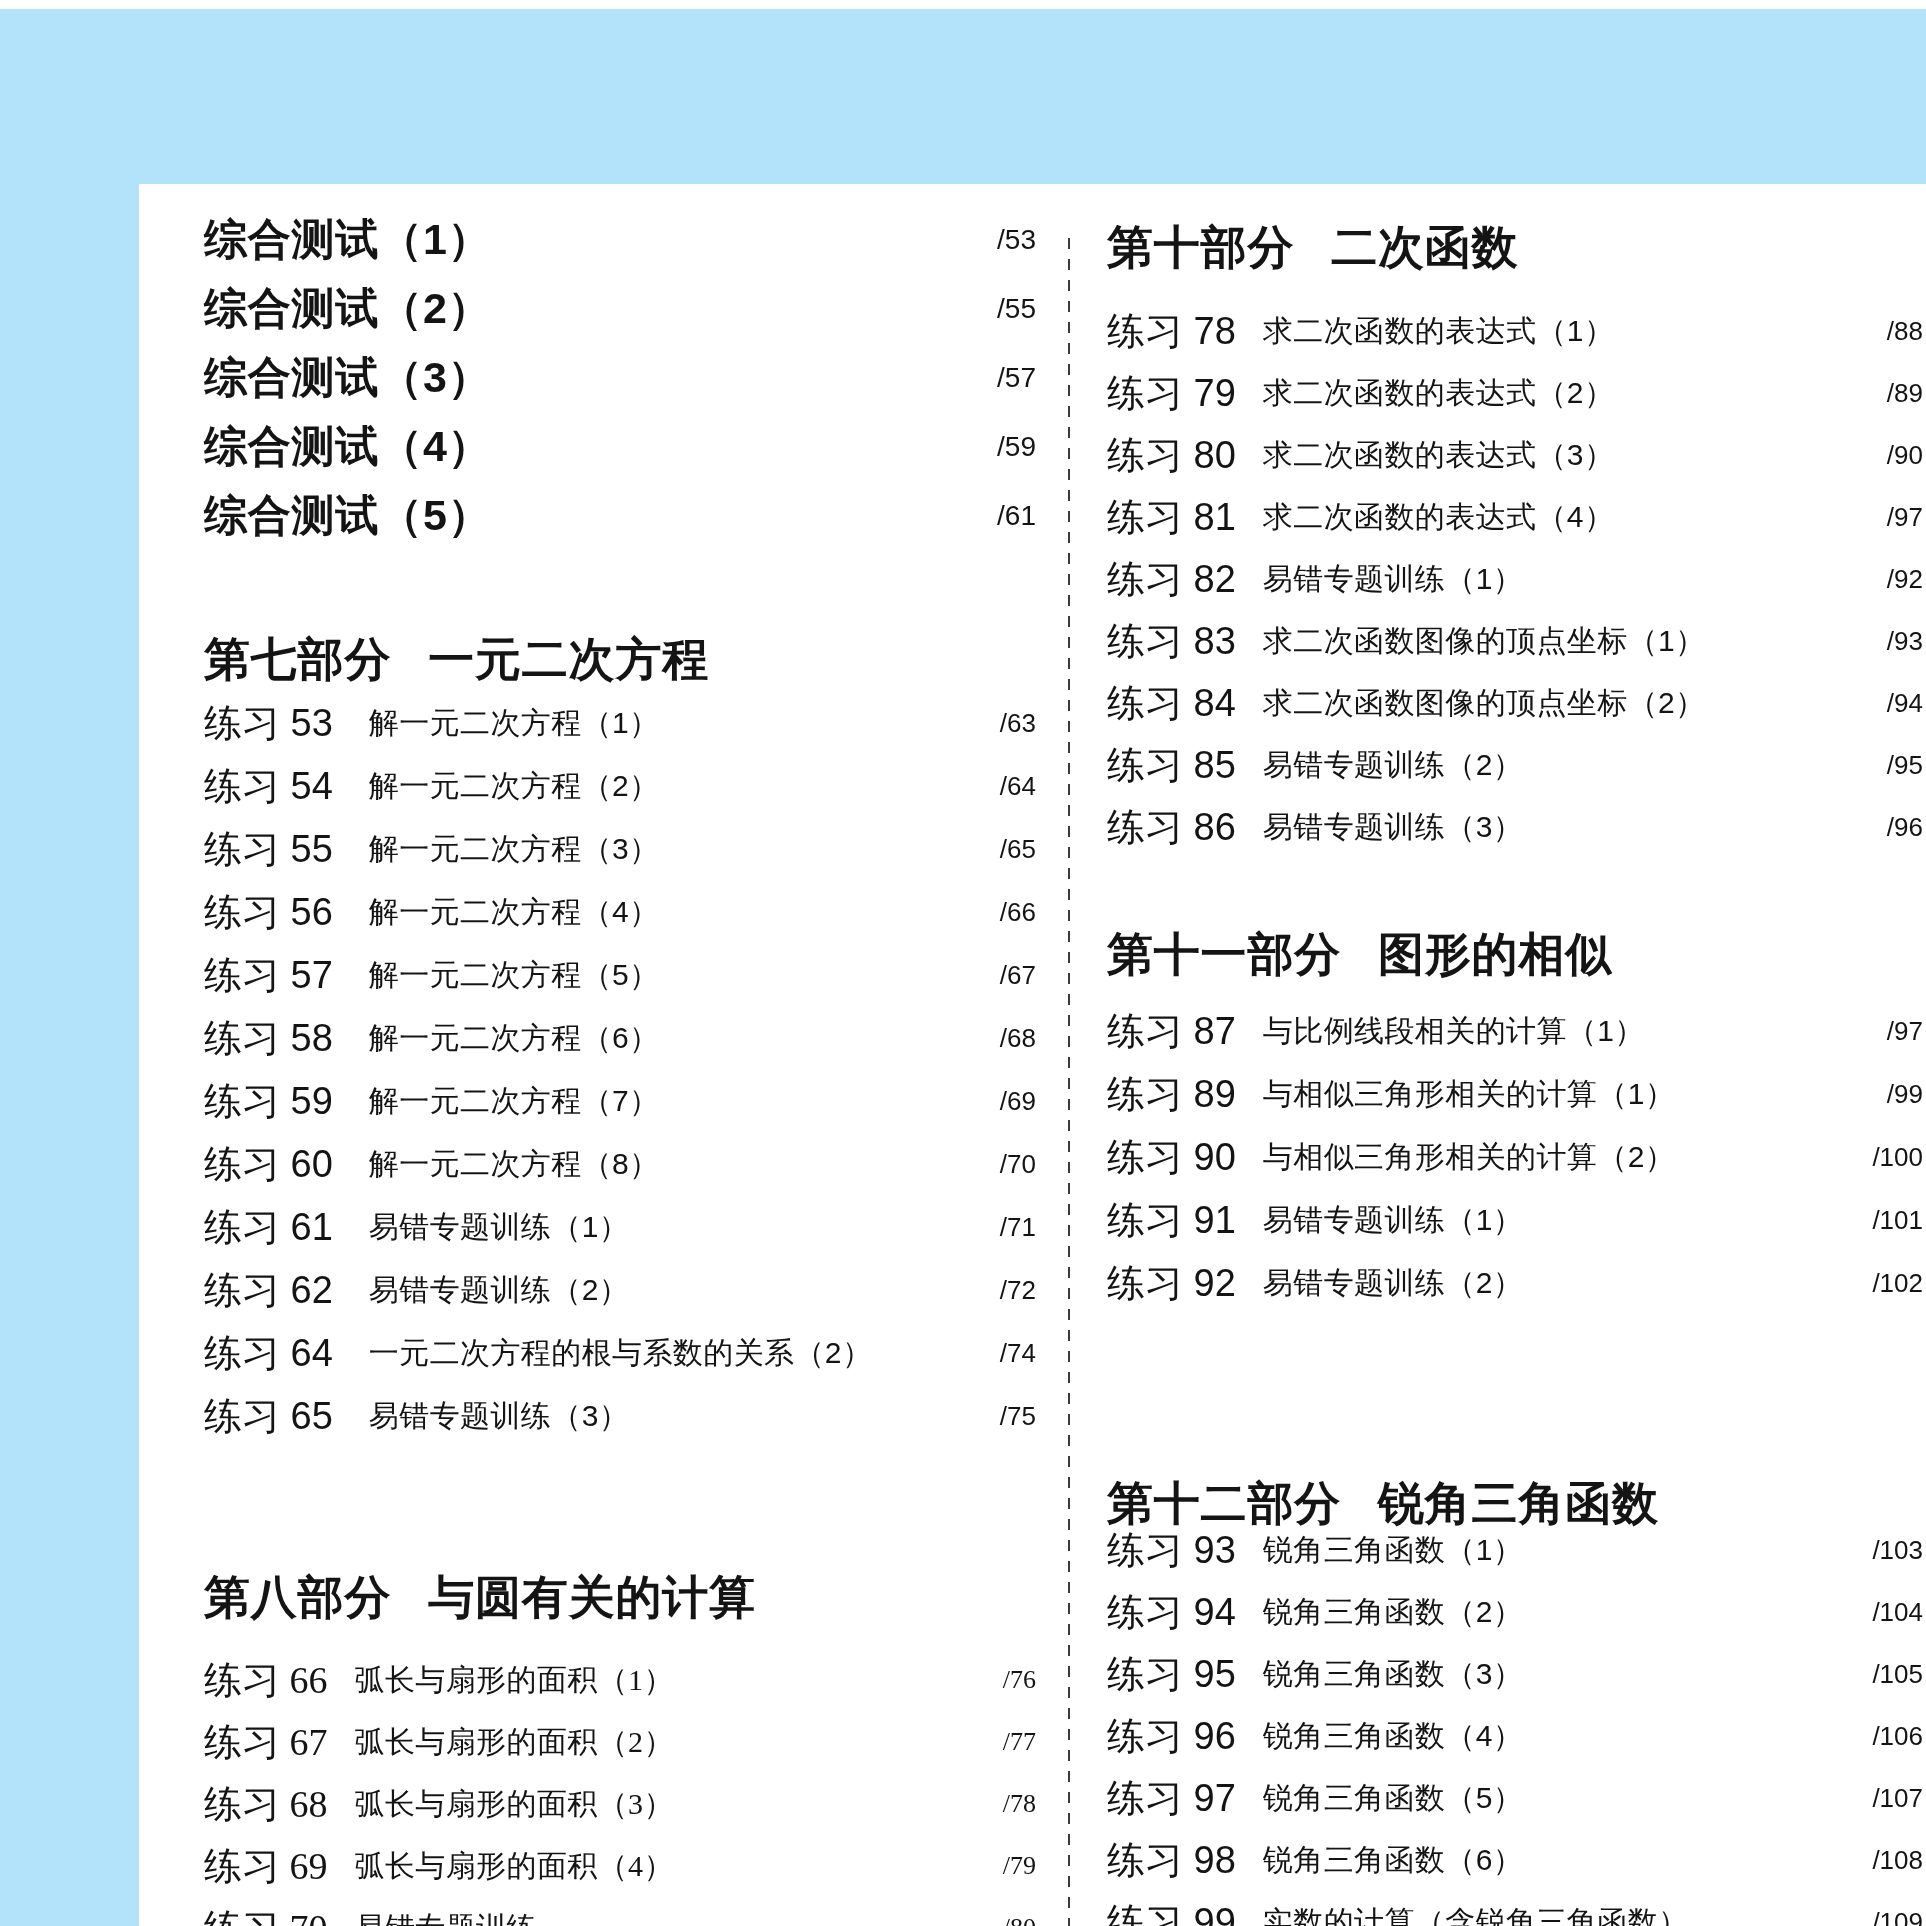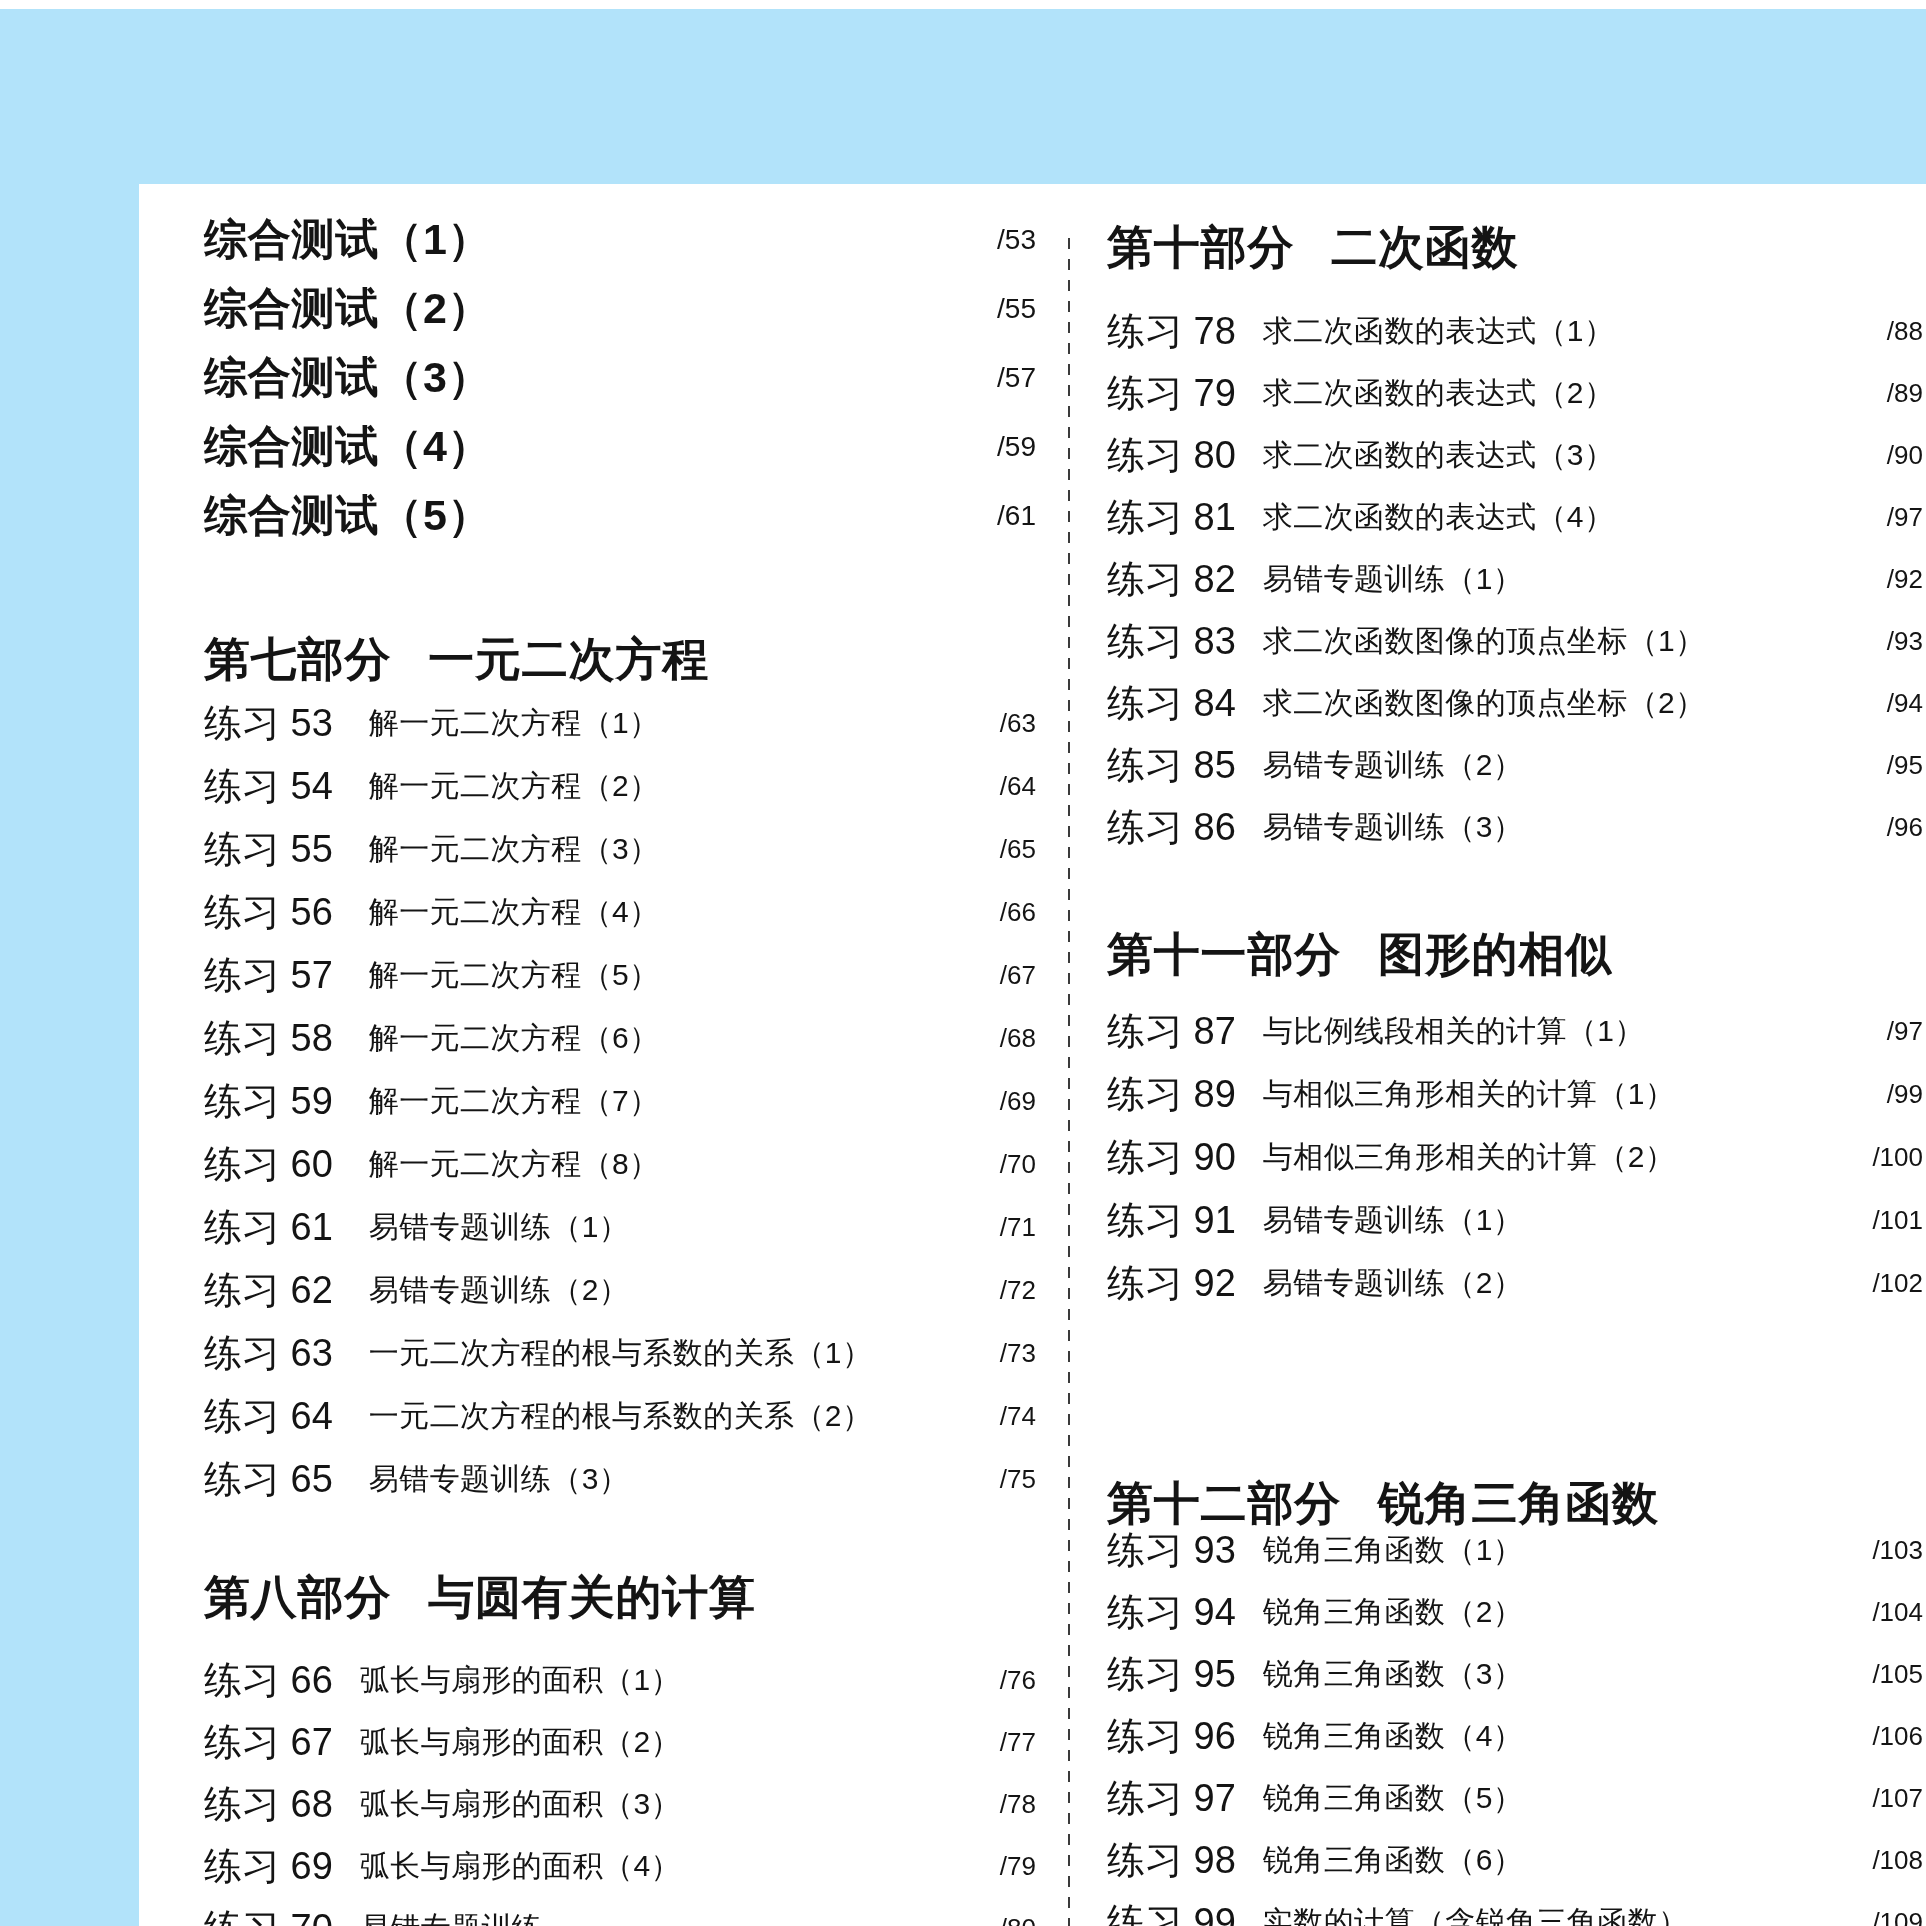--- a/index.html
+++ b/index.html
@@ -18,21 +18,21 @@
   .col-left{position:absolute;left:65px;top:0;width:832px;}
   .col-right{position:absolute;left:968px;top:0;width:816px;}
   .block{position:absolute;left:0;width:100%;}
   
   #tests-left{top:21.6px;}
   #h7{top:445px;height:50px;}
   #items-7{top:508px;}
   #items-7 .item-row{height:63px;gap:9px;}
   #h8{top:1383px;height:50px;}
   #items-8{top:1465px;}
-  #items-8 .item-row{height:62px;}
+  #items-8 .item-row{height:62px;font-family:Liberation Serif, serif;}
   
   #h10{top:33px;height:50px;}
   #items-10{top:116px;}
   #items-10 .item-row{height:62px;}
   #h11{top:740px;height:50px;}
   #items-11{top:816px;}
   #items-11 .item-row{height:63px;}
   #h12{top:1254px;height:50px;margin-top:35px;}
   #items-12{top:1335px;}
   #items-12 .item-row{height:62px;}
@@ -141,25 +141,20 @@
     <span class="title">易错专题训练（1）</span>
     <span class="pg">/71</span>
   </div>
 
   <div class="row item-row">
     <span class="num">练习 62</span>
     <span class="title">易错专题训练（2）</span>
     <span class="pg">/72</span>
   </div>
 
-  <div class="row item-row">
-    <span class="num">练习 63</span>
-    <span class="title">一元二次方程的根与系数的关系（1）</span>
-    <span class="pg">/73</span>
-  </div>
 
   <div class="row item-row">
     <span class="num">练习 64</span>
     <span class="title">一元二次方程的根与系数的关系（2）</span>
     <span class="pg">/74</span>
   </div>
 
   <div class="row item-row">
     <span class="num">练习 65</span>
     <span class="title">易错专题训练（3）</span>

